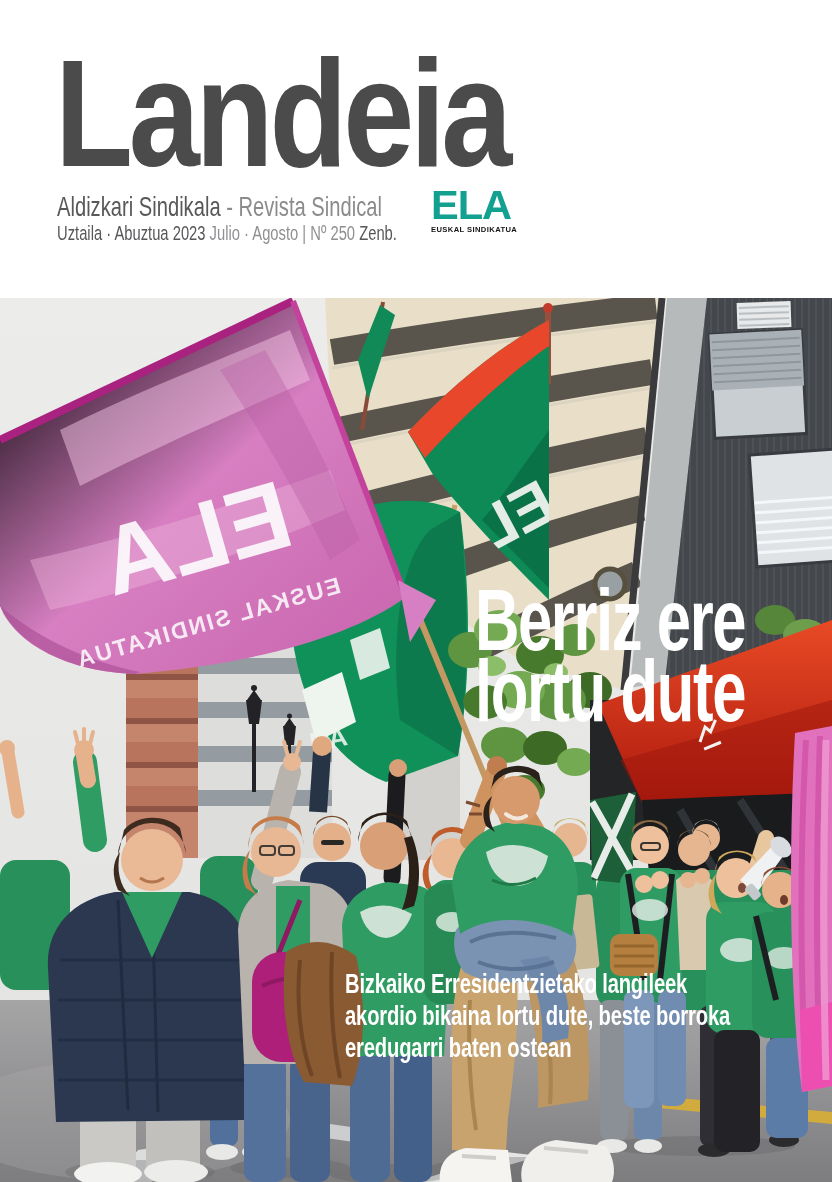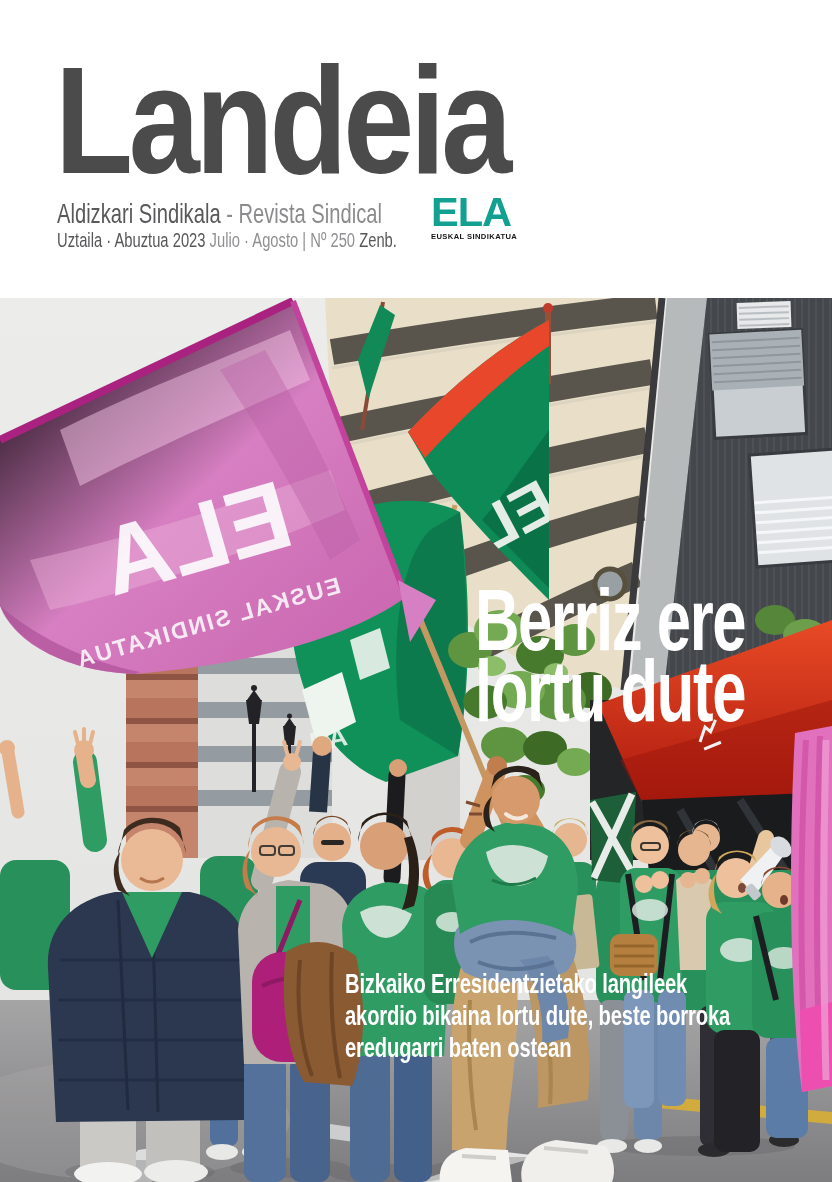--- a/index.html
+++ b/index.html
@@ -1,20 +1,20 @@
 <!DOCTYPE html>
 <html><head>
 <meta charset="utf-8">
 <style>
   html,body{margin:0;padding:0;background:#ffffff;}
   body{font-family:"Liberation Sans", sans-serif;}
   #page{position:relative;width:832px;height:1182px;background:#ffffff;overflow:hidden;margin:0 auto;}
 
   
-  #masthead{position:absolute;left:0;top:8px;width:832px;height:298px;background:#ffffff;}
+  #masthead{position:absolute;left:0;top:1px;width:832px;height:298px;background:#ffffff;}
   #mag-title{position:absolute;left:55px;top:48px;font-size:152px;line-height:128px;font-weight:bold;
     letter-spacing:-5px;color:#4b4b4c;transform:scaleX(.84);transform-origin:left top;white-space:nowrap;}
   #mag-subtitle{position:absolute;left:57px;top:192px;font-size:28px;line-height:28px;font-weight:400;
     color:#58585a;transform:scaleX(.72);transform-origin:left top;white-space:nowrap;}
   #mag-subtitle .lite{color:#8b8b8d;}
   #mag-issue{position:absolute;left:57px;top:221px;font-size:20.5px;line-height:21px;
     color:#57575a;transform:scaleX(.72);transform-origin:left top;white-space:nowrap;}
   #mag-issue .lite{color:#909093;}
   #ela-logo{position:absolute;left:431px;top:187px;width:92px;text-align:left;}
   #ela-acronym{font-size:40px;line-height:34px;font-weight:bold;letter-spacing:-1px;color:#12a091;

